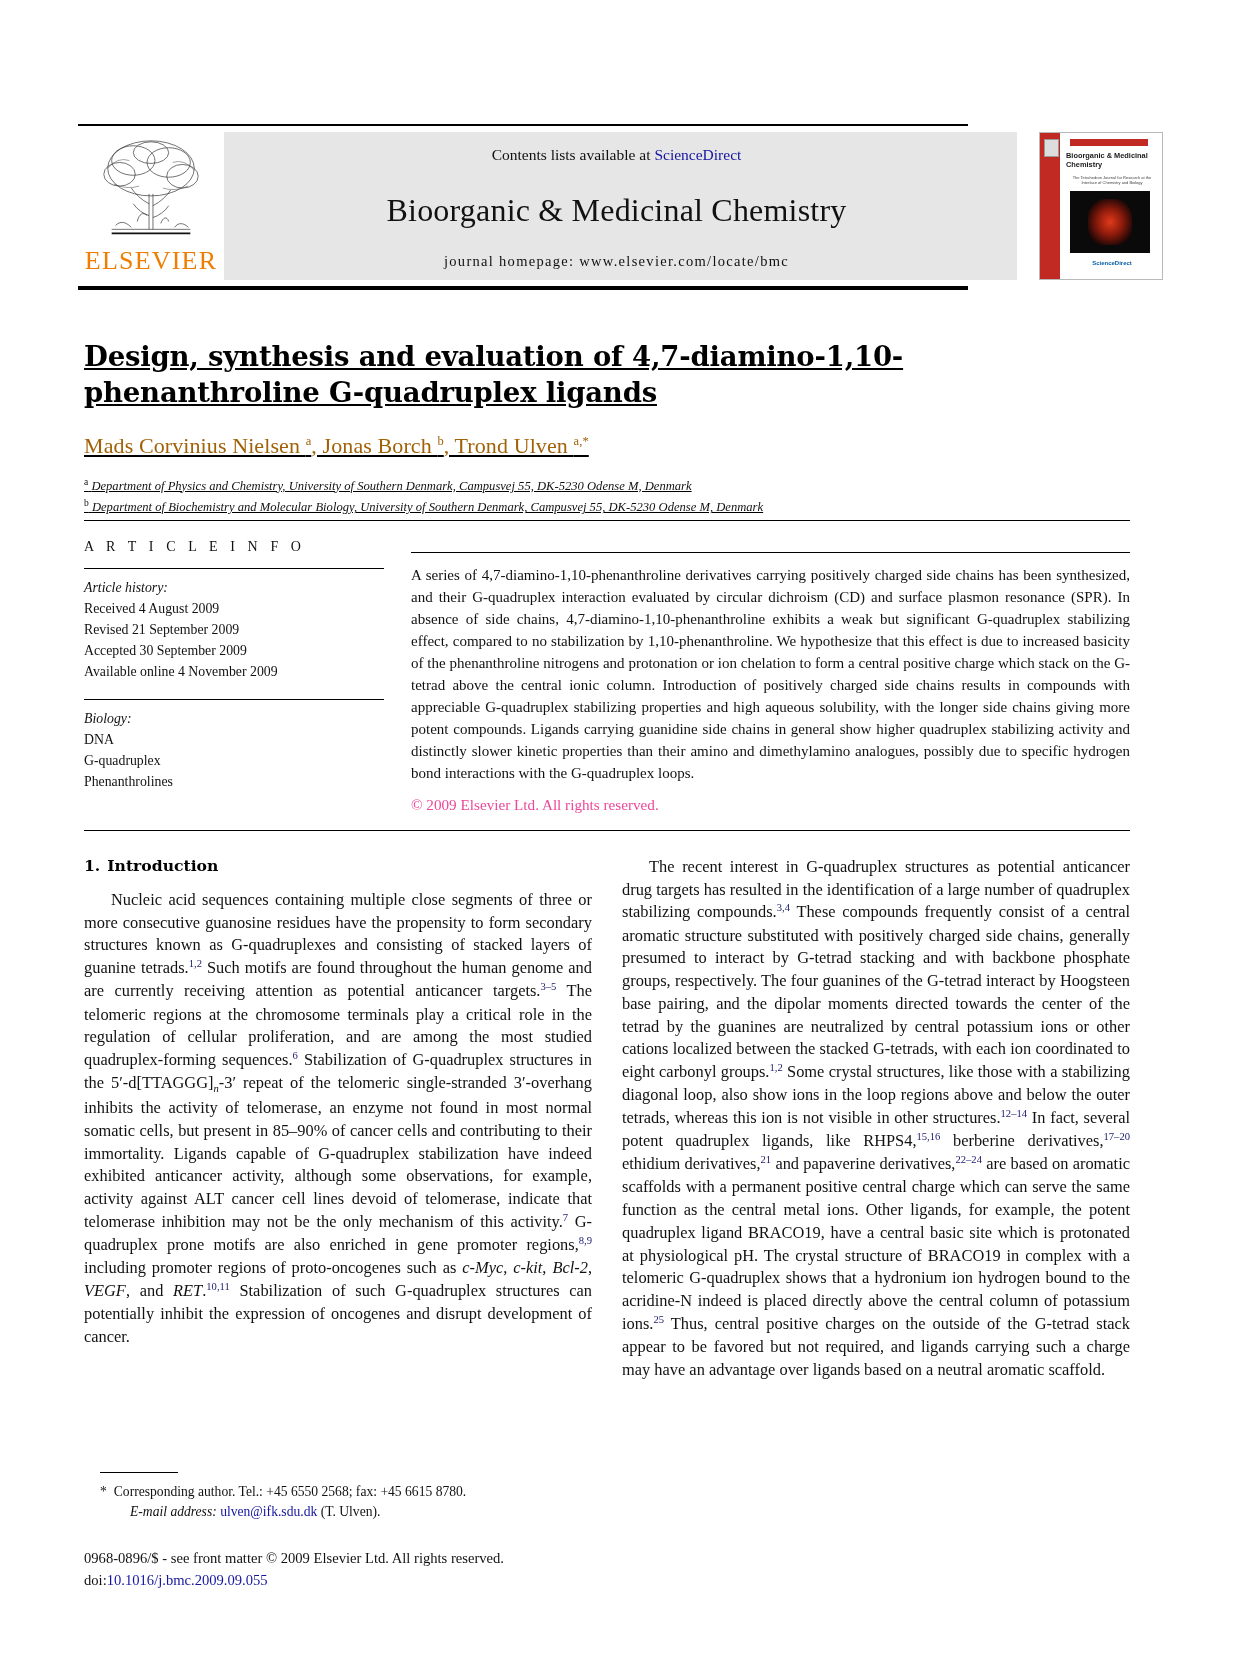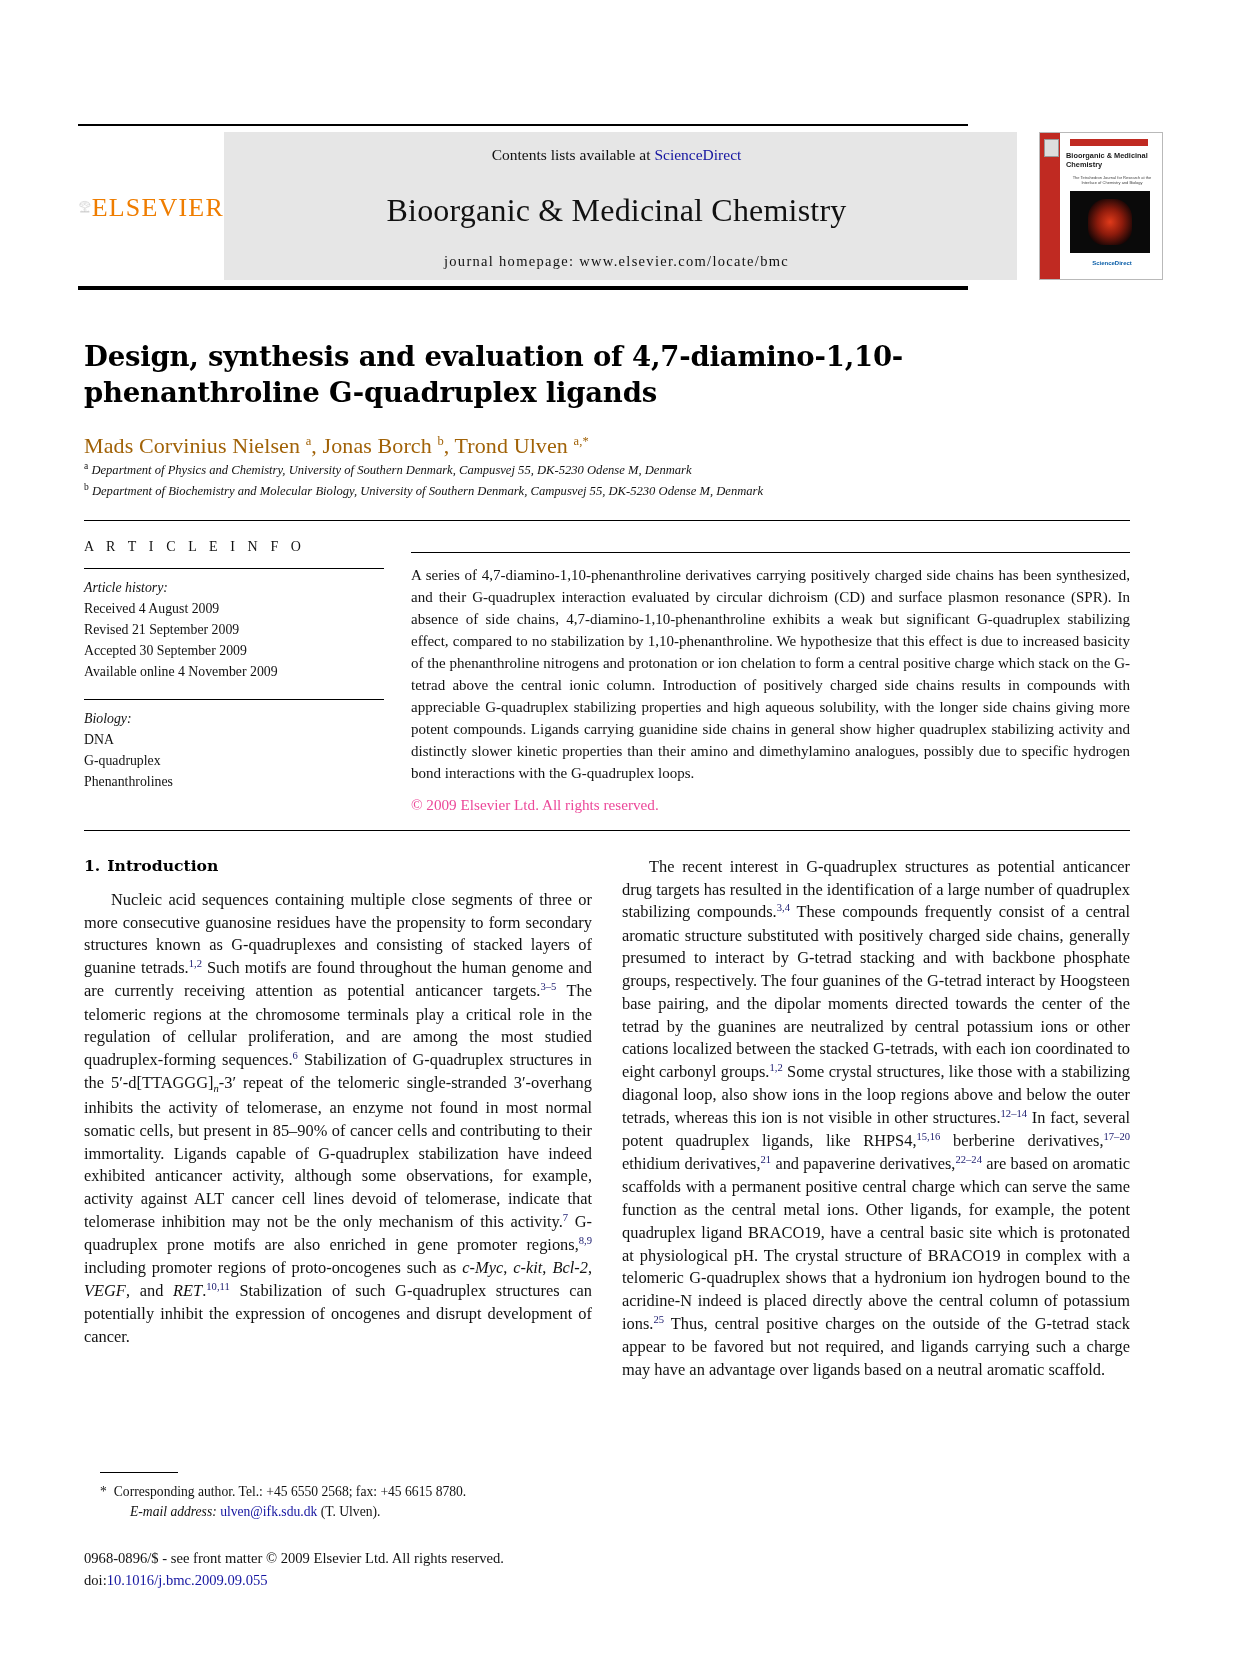--- a/index.html
+++ b/index.html
@@ -43,21 +43,21 @@
     position: relative;
     display: flex;
     align-items: stretch;
     height: 148px;
     margin-top: 6px;
   }
   .elsevier-block {
     width: 146px;
     flex: 0 0 146px;
     display: flex;
-    flex-direction: row;
+    flex-direction: column;
     justify-content: flex-start;
     align-items: center;
     padding-top: 2px;
   }
   .tree-logo { width: 118px; height: 112px; display:block; }
   .elsevier-word {
     font-family: "Liberation Serif", serif;
     font-size: 26px;
     letter-spacing: 1.2px;
     color: #ef7d00;
@@ -95,38 +95,38 @@
     background: #fff;
     position: relative;
     overflow: hidden;
   }
   .rule-bottom {
     border-top: 4px solid #000;
     width: 890px;
     margin-top: 6px;
   }
   
-  .title-block { position: absolute; top: 338px; left: 84px; width: 950px; }
+  .title-block { position: absolute; top: 338px; left: 84px; width: 950px; text-decoration: underline; }
   .art-title {
     font-family: "DejaVu Serif", serif;
     font-weight: bold;
     font-size: 27.5px;
     line-height: 1.32;
     letter-spacing: -0.2px;
     color: #000;
     margin: 0;
   }
   .authors {
     font-size: 22px;
     margin-top: 22px;
     color: #a16207;
     letter-spacing: .1px;
   }
   .authors sup { font-size: 12.5px; }
-  .affils { font-style: italic; font-size: 12.6px; line-height: 1.55; color: #111; }
+  .affils { margin-top: 16px; font-style: italic; font-size: 12.6px; line-height: 1.55; color: #111; }
   .affils sup { font-style: normal; font-size: 9.5px; }
   
   .band {
     position: absolute;
     top: 520px;
     left: 84px;
     width: 1046px;
   }
   .band-rule-thin { border-top: 1px solid #000; width: 100%; }
   .band-cols { display: flex; margin-top: 18px; }

